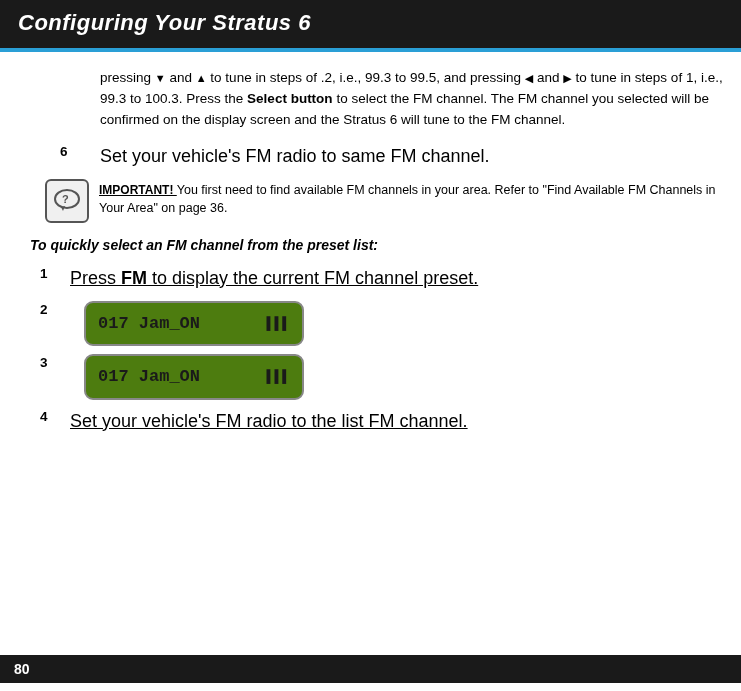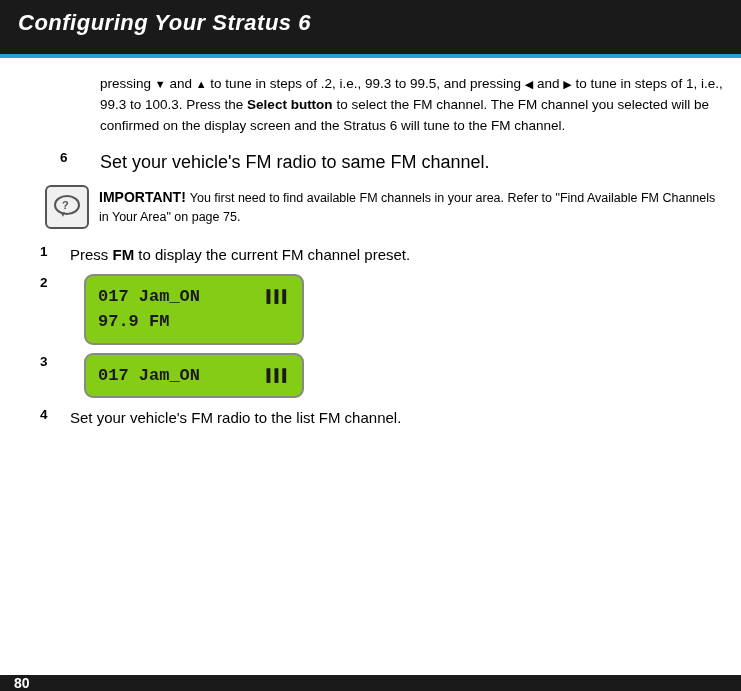--- a/index.html
+++ b/index.html
@@ -9,21 +9,21 @@
       background: #ffffff;
       font-family: Arial, Helvetica, sans-serif;
       font-size: 14px;
       color: #000000;
       overflow: hidden;
     }
 
     
     .header-bar {
       background: #1a1a1a;
-      padding: 10px 18px 18px 18px;
+      padding: 10px 18px 12px 18px;
       display: flex;
       align-items: center;
     }
     .header-title {
       color: #ffffff;
       font-size: 22px;
       font-weight: bold;
       font-style: italic;
       letter-spacing: 0.5px;
     }
@@ -88,21 +88,22 @@
       color: #555;
       background: #f0f0f0;
     }
     .important-text {
       font-size: 12.5px;
       line-height: 1.5;
       padding-top: 2px;
     }
     .important-label {
       font-weight: bold;
-      font-size: 14px;
+      font-size: 12px;
+      text-decoration: underline;
     }
 
     
     .section-heading {
       font-style: italic;
       font-weight: bold;
       font-size: 14px;
       margin: 10px 0 12px 0;
     }
 
@@ -120,28 +121,29 @@
       font-size: 13.5px;
       min-width: 30px;
       padding-top: 1px;
     }
     .list-step-content {
       display: flex;
       align-items: flex-start;
       flex: 1;
     }
     .list-step-text {
-      font-size: 15px;
+      font-size: 18px;
       line-height: 1.55;
       flex: 1;
+      text-decoration: underline;
     }
 
     
     .lcd-box {
-      background: #84cc16;
+      background: #4d7c0f;
       border: 2px solid #888;
       border-radius: 9px;
       padding: 8px 12px;
       font-family: 'Courier New', monospace;
       font-size: 17px;
       font-weight: bold;
       color: #1a1a1a;
       width: 220px;
       min-width: 220px;
       margin-left: 14px;
@@ -153,24 +155,24 @@
       justify-content: space-between;
       align-items: center;
     }
     .lcd-signal {
       font-size: 13px;
     }
 
     
     .bottom-bar {
       position: absolute;
-      bottom: 0;
+      bottom: 8px;
       left: 0;
       right: 0;
-      height: 16px;
+      height: 28px;
       background: #1a1a1a;
       display: flex;
       align-items: center;
       padding-left: 14px;
     }
     .page-number {
       color: #ffffff;
       font-size: 14px;
       font-weight: bold;
     }
@@ -216,60 +218,60 @@
     <div class="important-icon">
 
       <svg width="28" height="28" viewBox="0 0 28 28">
         <ellipse cx="14" cy="12" rx="12" ry="9" fill="none" stroke="#555" stroke-width="2"></ellipse>
         <polygon points="8,20 12,19 10,24" fill="#555"></polygon>
         <text x="9" y="16" font-size="11" font-weight="bold" fill="#555">?</text>
       </svg>
     </div>
     <div class="important-text">
       <span class="important-label">IMPORTANT! </span>
-      <span>You first need to find available FM channels in your area. Refer to "Find Available FM Channels in Your Area" on page 75.</span>
-    </div>
-  </div>
-
+      <span>You first need to find available FM channels in your area. Refer to "Find Available FM Channels in Your Area" on page 36.</span>
+    </div>
+  </div>
+
+  <div class="section-heading">To quickly select an FM channel from the preset list:</div>
 
   <div class="steps-section">
 
     <div class="list-step-row">
       <span class="list-step-num">1</span>
       <div class="list-step-content">
         <span class="list-step-text">Press <span class="bold">FM</span> to display the current FM channel preset.</span>
       </div>
     </div>
 
     <div class="list-step-row">
       <span class="list-step-num">2</span>
-      <div class="list-step-content">
-        <div class="lcd-box">
-          <div class="lcd-line">
-            <span>017 Jam_ON</span>
-            <span class="lcd-signal">▌▌▌</span>
-          </div>
-          <div>97.9 FM</div>
-        </div>
-      </div>
-    </div>
-
-    <div class="list-step-row">
-      <span class="list-step-num">3</span>
       <div class="list-step-content">
         <div class="lcd-box">
           <div class="lcd-line">
             <span>017 Jam_ON</span>
             <span class="lcd-signal">▌▌▌</span>
           </div>
         </div>
       </div>
     </div>
 
     <div class="list-step-row">
+      <span class="list-step-num">3</span>
+      <div class="list-step-content">
+        <div class="lcd-box">
+          <div class="lcd-line">
+            <span>017 Jam_ON</span>
+            <span class="lcd-signal">▌▌▌</span>
+          </div>
+        </div>
+      </div>
+    </div>
+
+    <div class="list-step-row">
       <span class="list-step-num">4</span>
       <div class="list-step-content">
         <span class="list-step-text">Set your vehicle's FM radio to the list FM channel.</span>
       </div>
     </div>
 
   </div>
 </div>
 
 <div class="bottom-bar">

